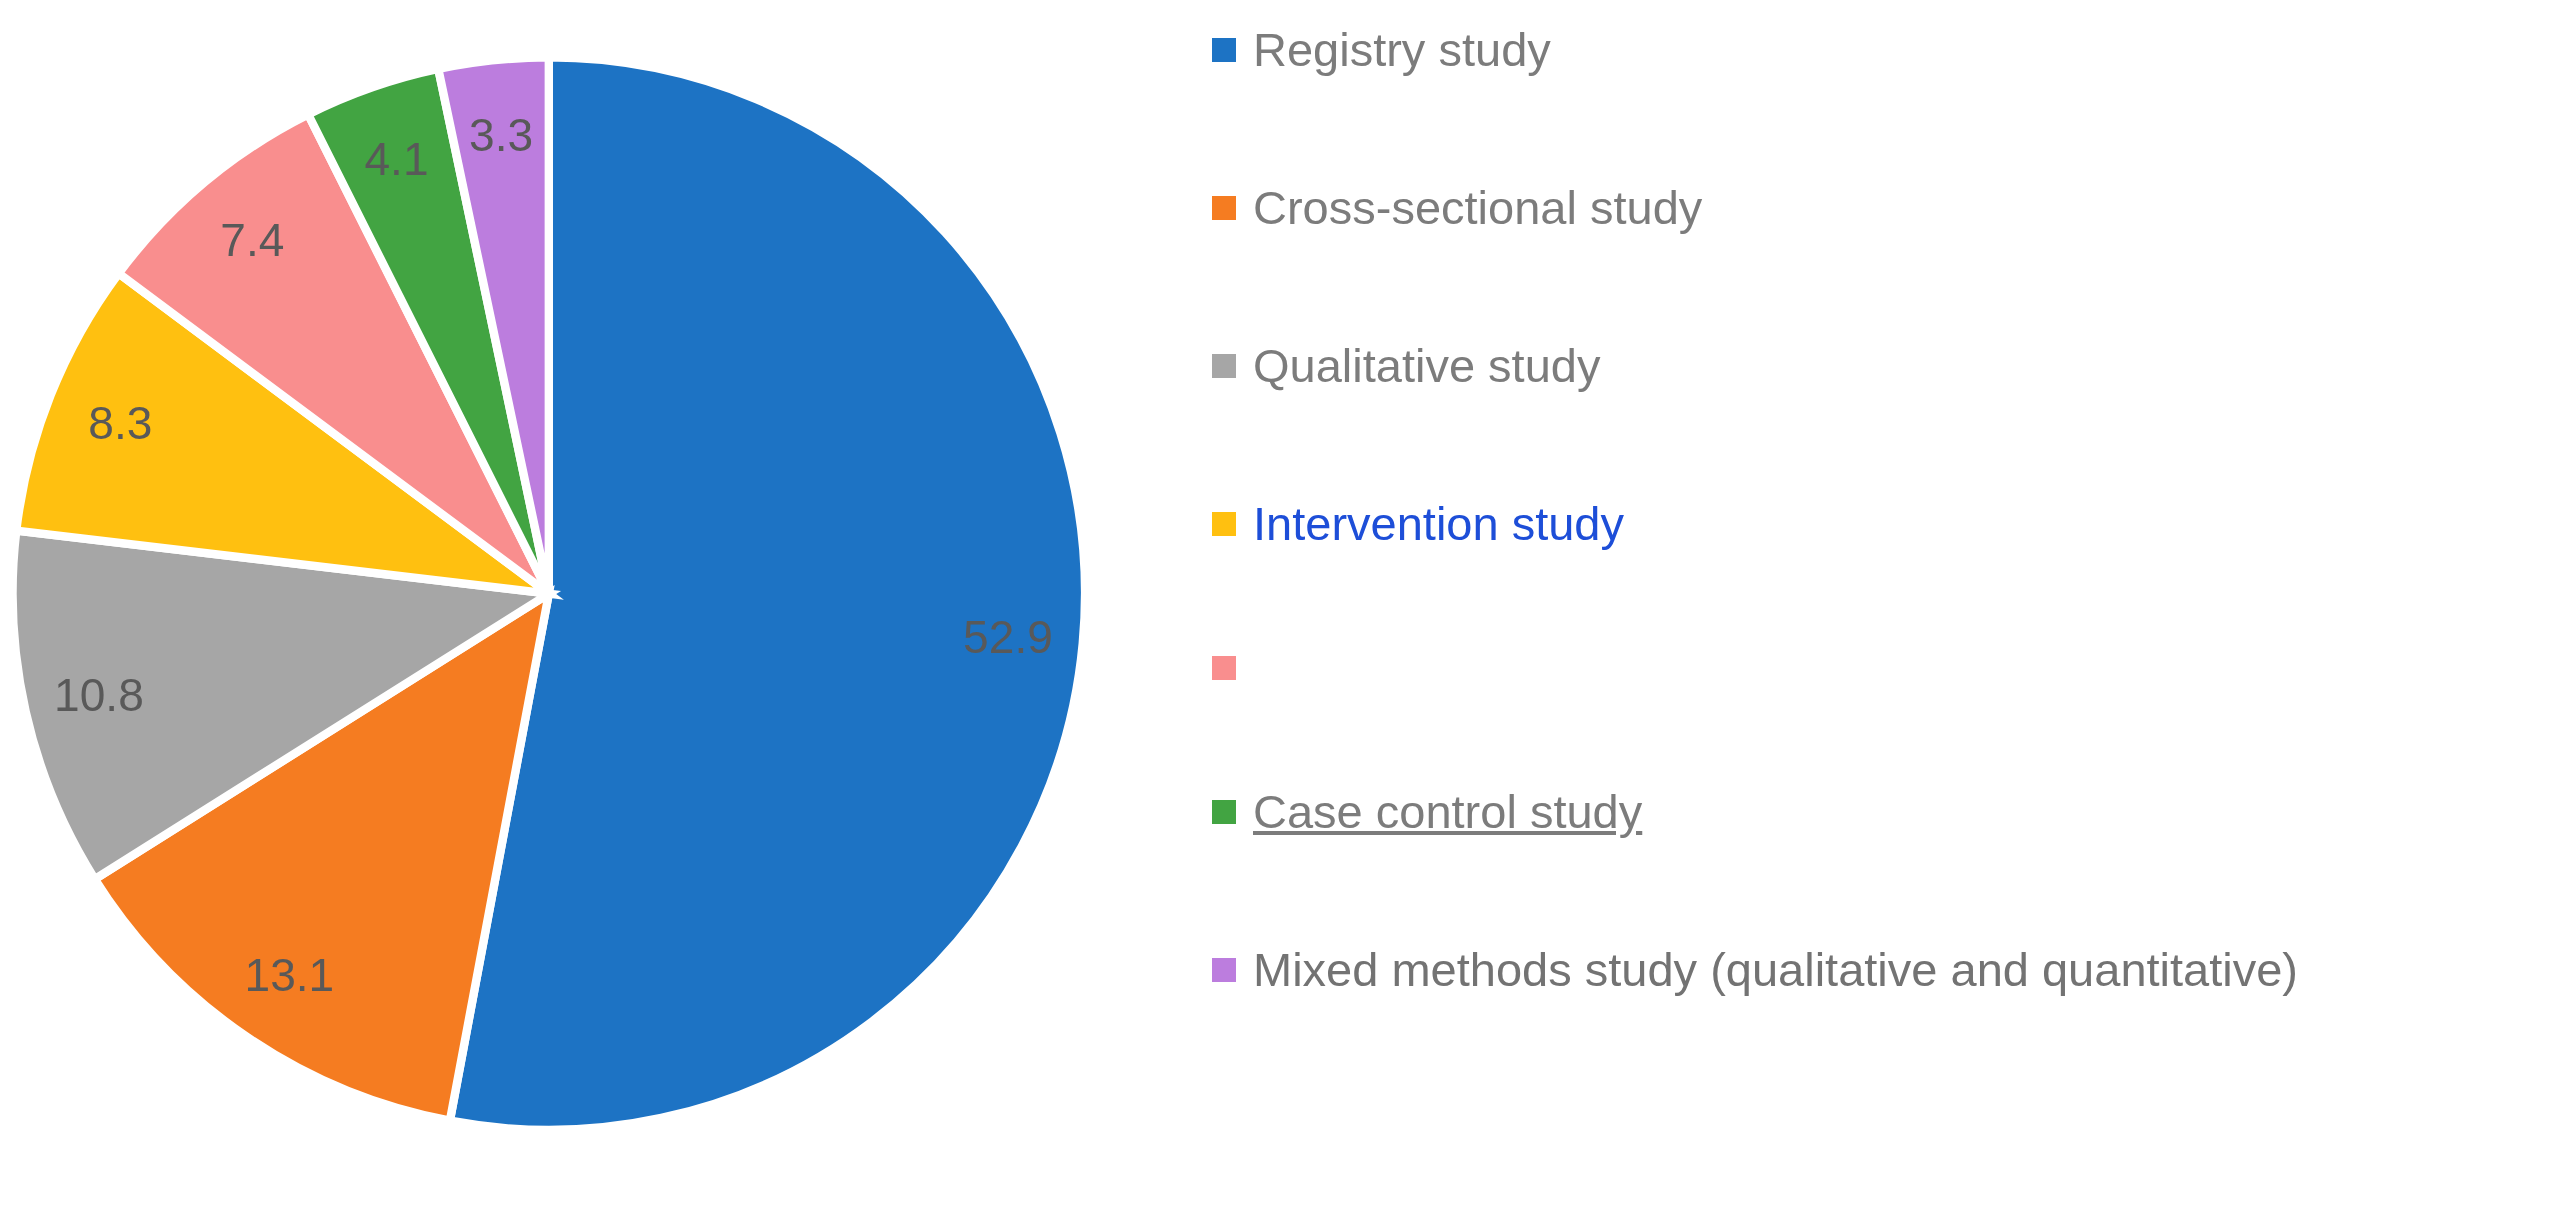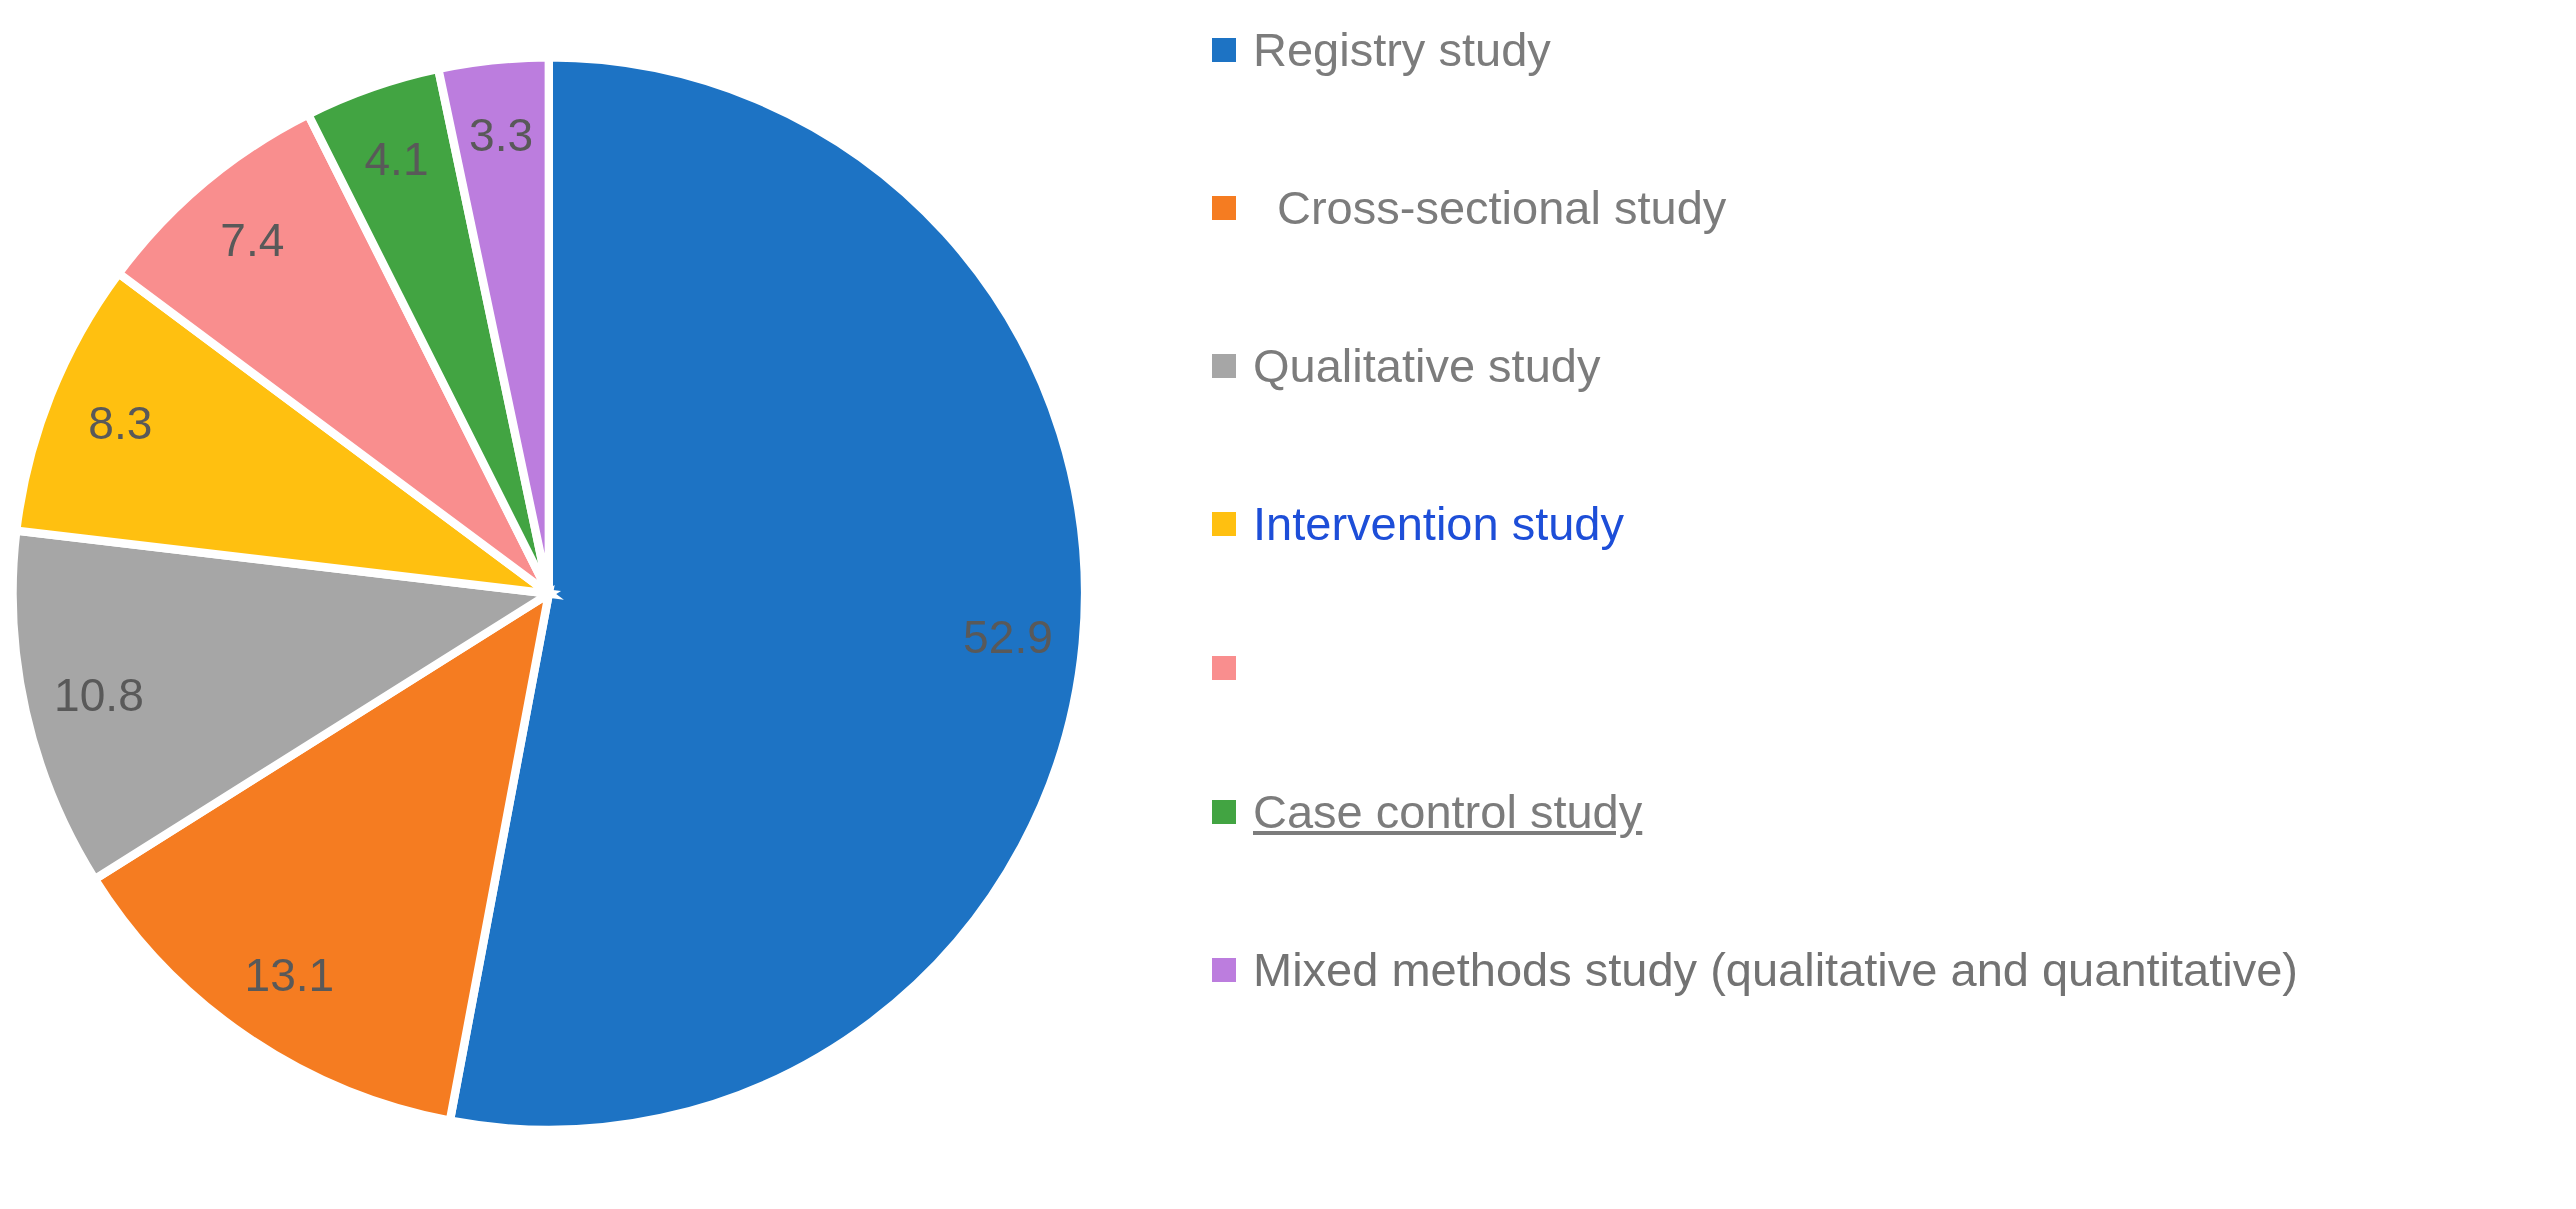--- a/index.html
+++ b/index.html
@@ -76,21 +76,21 @@
         <text x="717.6" y="193.1" text-anchor="middle" dy="0.35em" fill="#595959" class="pie-label">3.3</text>
       </svg>
   </div>
   <div class="legend" id="legend">
       <div class="legend-item">
         <span class="legend-marker" style="background: rgb(29, 115, 196);"></span>
         <span class="legend-label" style="color: rgb(124, 124, 124);">Registry study</span>
       </div>
       <div class="legend-item">
         <span class="legend-marker" style="background: rgb(245, 124, 33);"></span>
-        <span class="legend-label" style="color: rgb(124, 124, 124); margin-left: 24px;">Cross-sectional study</span>
+        <span class="legend-label" style="color: rgb(124, 124, 124);">Cross-sectional study</span>
       </div>
       <div class="legend-item">
         <span class="legend-marker" style="background: rgb(166, 166, 166);"></span>
         <span class="legend-label" style="color: rgb(124, 124, 124); text-align: center;">Qualitative study</span>
       </div>
       <div class="legend-item">
         <span class="legend-marker" style="background: rgb(255, 192, 16);"></span>
         <span class="legend-label" style="color: #1d4ed8;">Intervention study</span>
       </div>
       <div class="legend-item">

